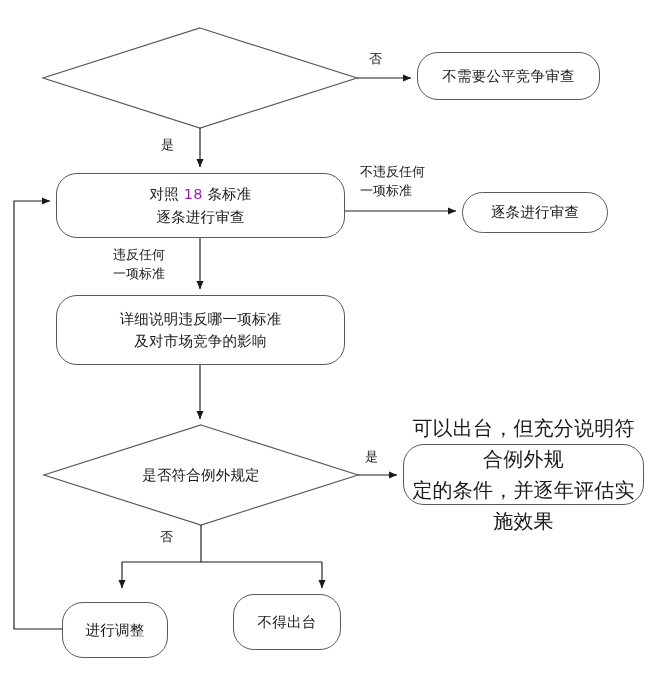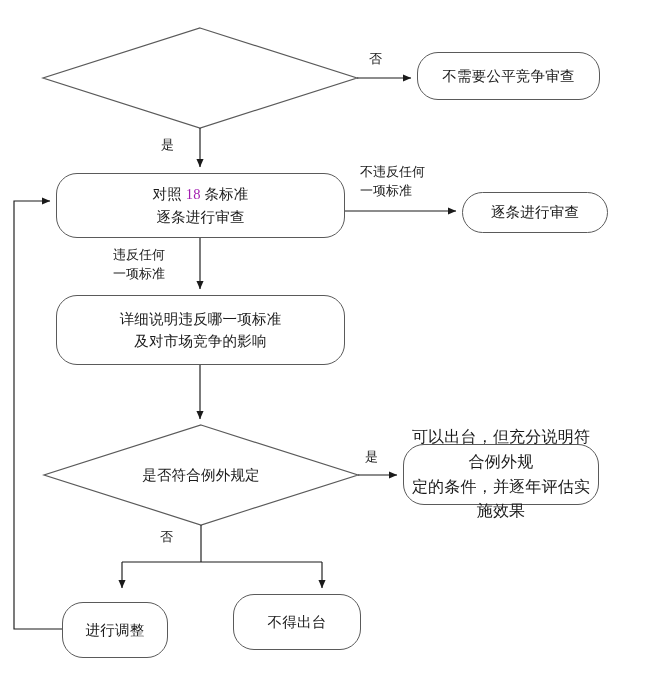--- a/index.html
+++ b/index.html
@@ -35,21 +35,20 @@
     font-size: 14.5px;
     line-height: 1.55;
     letter-spacing: 0.2px;
     white-space: pre-line;
     z-index: 3;
   }
   .box {
     border: 1.2px solid #5a5a5a;
     border-radius: 21px;
     background: #ffffff;
-    font-family: Liberation Serif, serif;
   }
   .diamond-label {
     background: transparent;
     border: 0;
     z-index: 3;
     pointer-events: none;
   }
   .edge-label {
     position: absolute;
     font-size: 13px;
@@ -126,22 +125,22 @@
   <div class="edge-label" style="left:113px; top:246px;">违反任何
 一项标准</div>
 
   <div class="node box" style="left:56px; top:295px; width:289px; height:70px;">详细说明违反哪一项标准
 及对市场竞争的影响</div>
 
   <div class="node diamond-label" style="left:86px; top:458px; width:230px; height:34px;">是否符合例外规定</div>
 
   <div class="edge-label" style="left:365px; top:448px;">是</div>
 
-  <div class="node box" style="left:403px; top:444px; width:196px; height:61px; font-size:16px;">可以出台，但充分说明符合例外规
+  <div class="node box" style="left:403px; top:444px; width:241px; height:61px; font-size:20px;">可以出台，但充分说明符合例外规
 定的条件，并逐年评估实施效果</div>
 
   <div class="edge-label" style="left:160px; top:528px;">否</div>
 
   <div class="node box" style="left:62px; top:602px; width:106px; height:56px;">进行调整</div>
 
-  <div class="node box" style="left:233px; top:594px; width:128px; height:56px;">不得出台</div>
+  <div class="node box" style="left:233px; top:594px; width:108px; height:56px;">不得出台</div>
 
 </div>
 
 </body></html>

